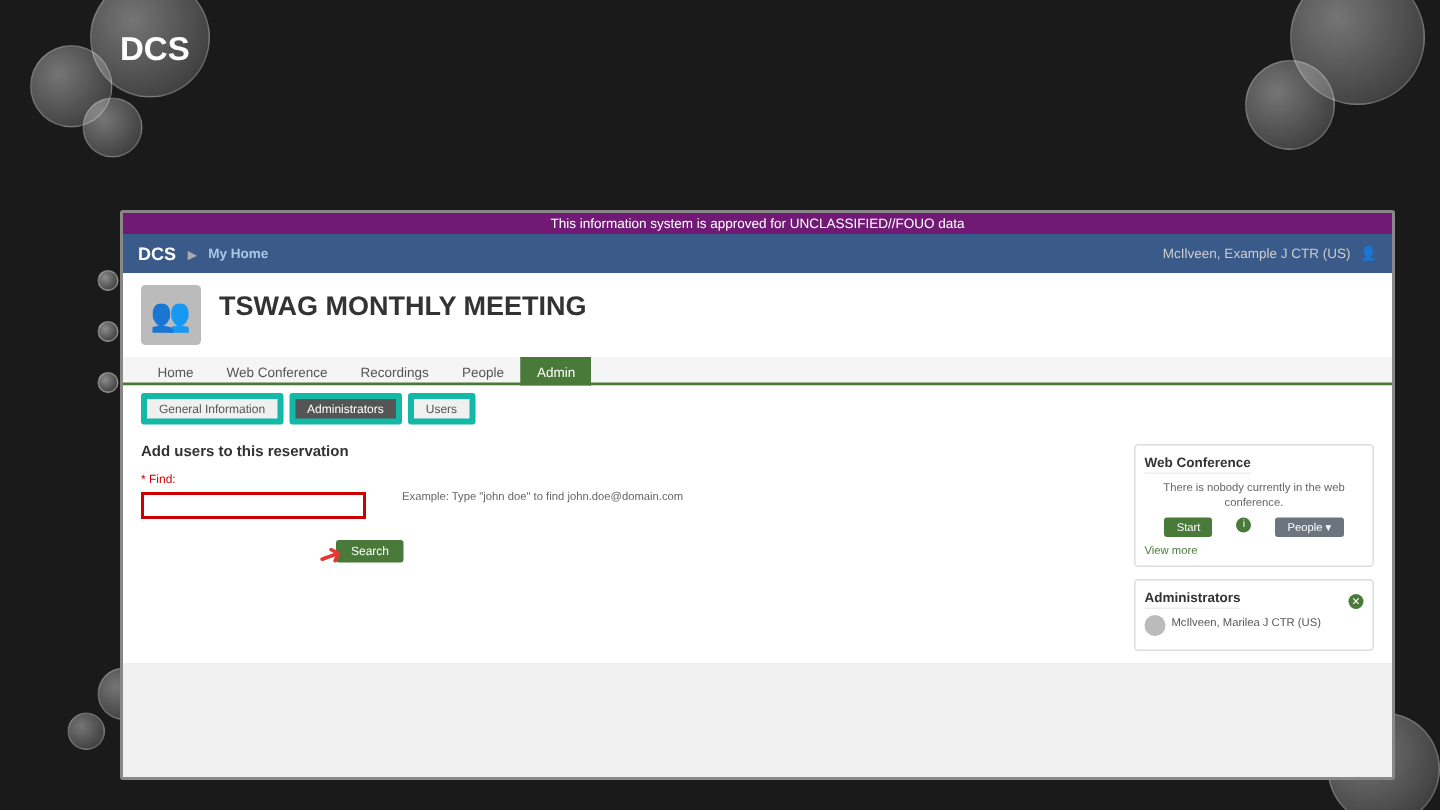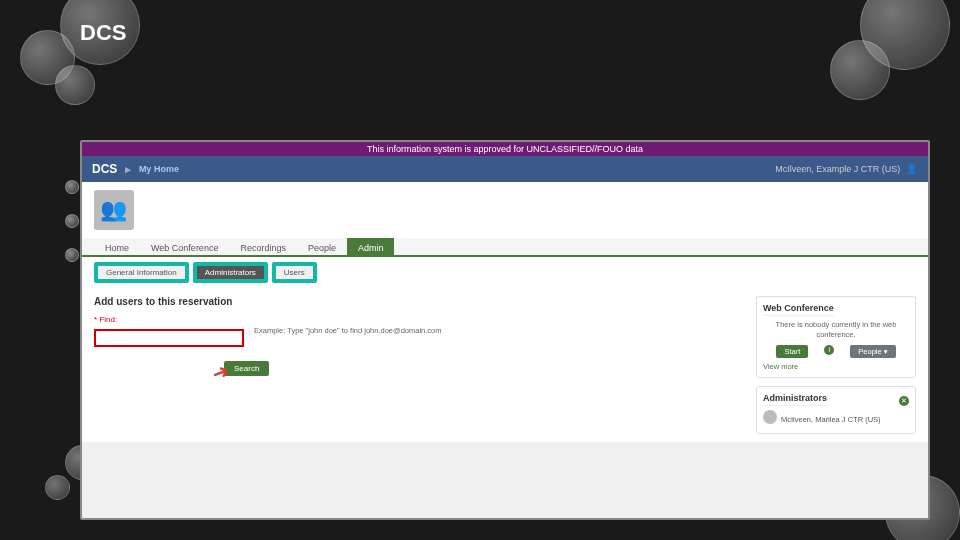--- a/index.html
+++ b/index.html
@@ -312,21 +312,21 @@
     }
 
     .admins-panel {
       border: 1px solid #ddd;
       border-radius: 3px;
       padding: 6px;
     }
 
     .admin-item {
       display: flex;
-      align-items: flex-end;
+      align-items: flex-start;
       gap: 4px;
       margin-bottom: 3px;
     }
 
     .admin-avatar {
       width: 14px;
       height: 14px;
       background: #bbb;
       border-radius: 50%;
       flex-shrink: 0;
@@ -392,20 +392,23 @@
     <div class="app-header-right">
       <span>McIlveen, Example J CTR (US)</span>
       <span style="margin-left:4px;">👤</span>
     </div>
   </div>
 
   <div class="meeting-area">
     <div class="meeting-avatar">
       <span class="avatar-icon">👥</span>
     </div>
+    <div>
+      <div class="meeting-title">TSWAG MONTHLY MEETING</div>
+    </div>
   </div>
 
   <div class="nav-tabs">
     <div class="nav-tab">Home</div>
     <div class="nav-tab">Web Conference</div>
     <div class="nav-tab">Recordings</div>
     <div class="nav-tab">People</div>
     <div class="nav-tab active">Admin</div>
   </div>
 
@@ -413,21 +416,21 @@
     <div class="sub-tab">General Information</div>
     <div class="sub-tab active">Administrators</div>
     <div class="sub-tab">Users</div>
   </div>
 
   <div class="main-layout">
 
     <div class="left-panel">
       <div class="section-title">Add users to this reservation</div>
       <div class="form-row">
-        <div style="display:flex; align-items:center; gap:6px;">
+        <div style="display:flex; align-items:center; gap:20px;">
           <div>
             <div class="form-label">* Find:</div>
             <input class="form-input" type="text" style="">
           </div>
           <div class="form-hint">Example: Type "john doe" to find john.doe@domain.com</div>
         </div>
       </div>
       <div style="position:relative; margin-top:6px;">
         <button class="search-btn">Search</button>
         

